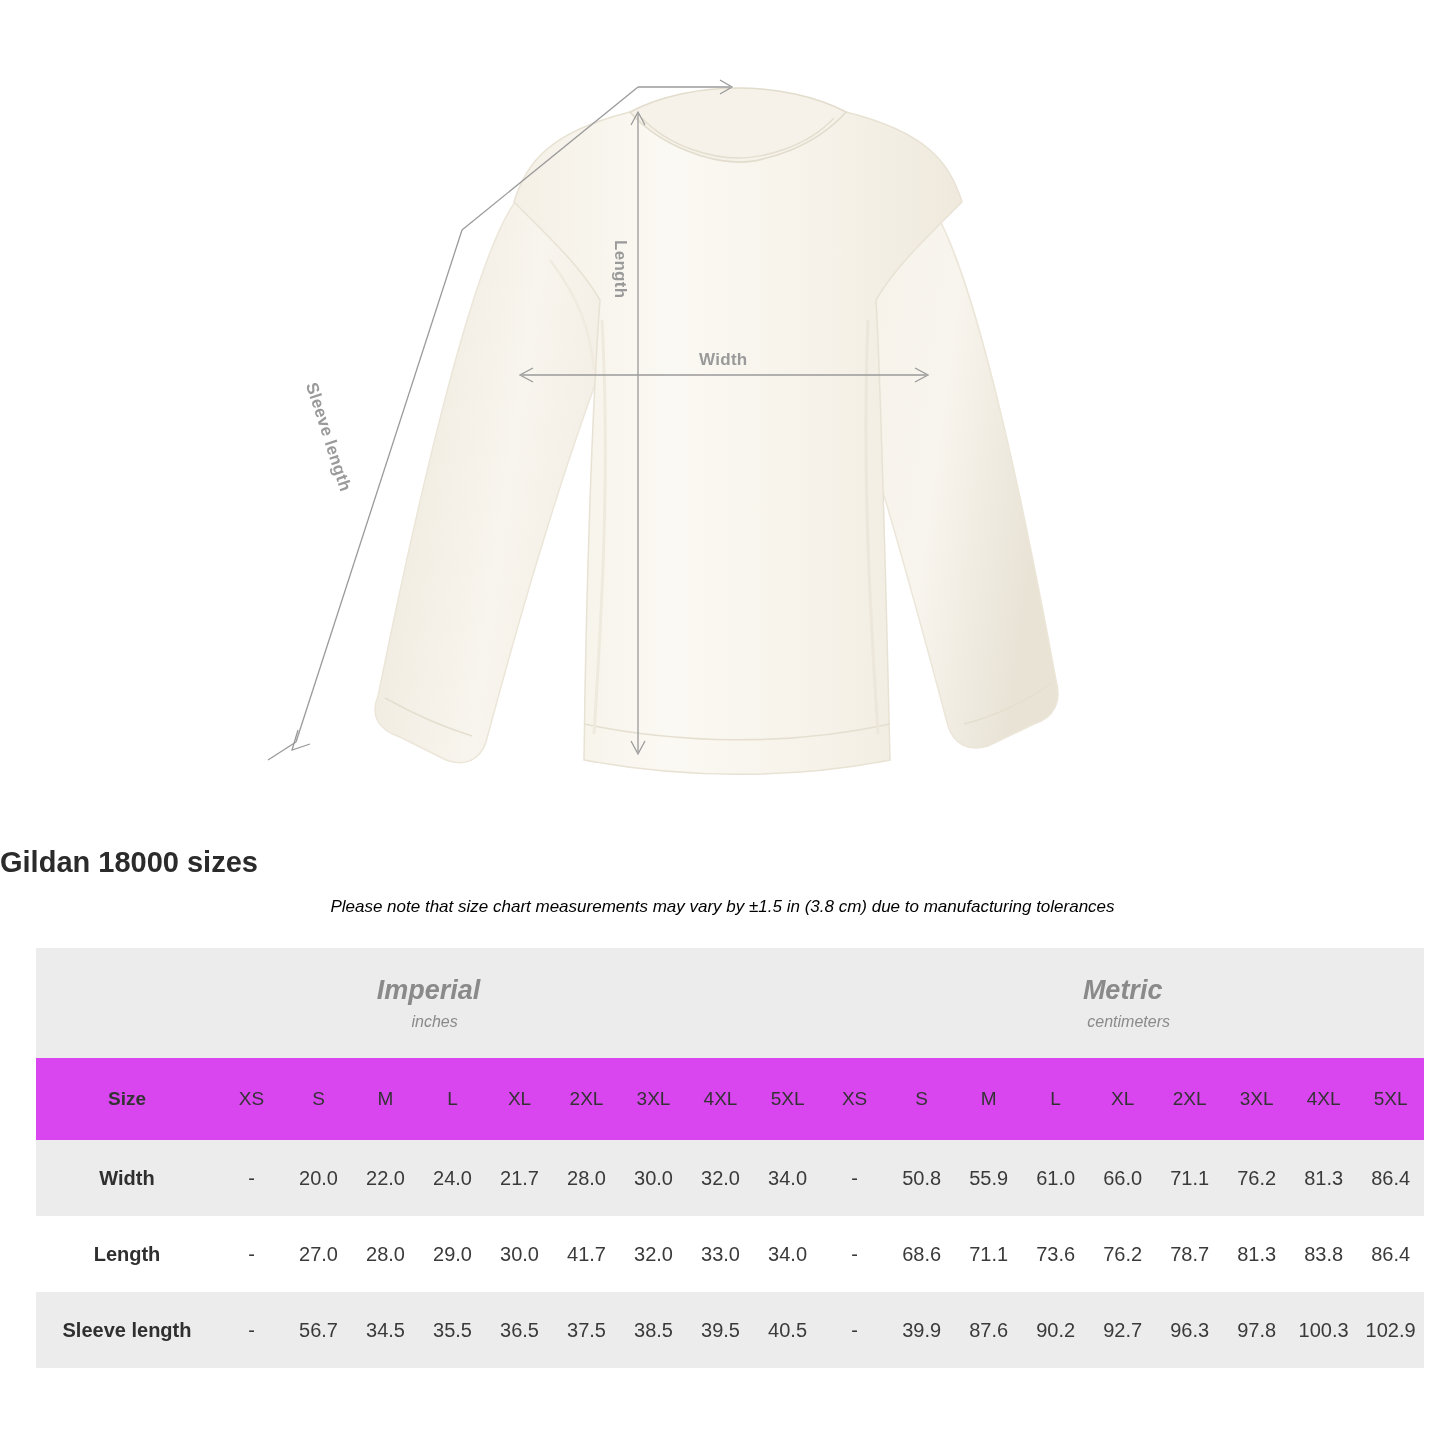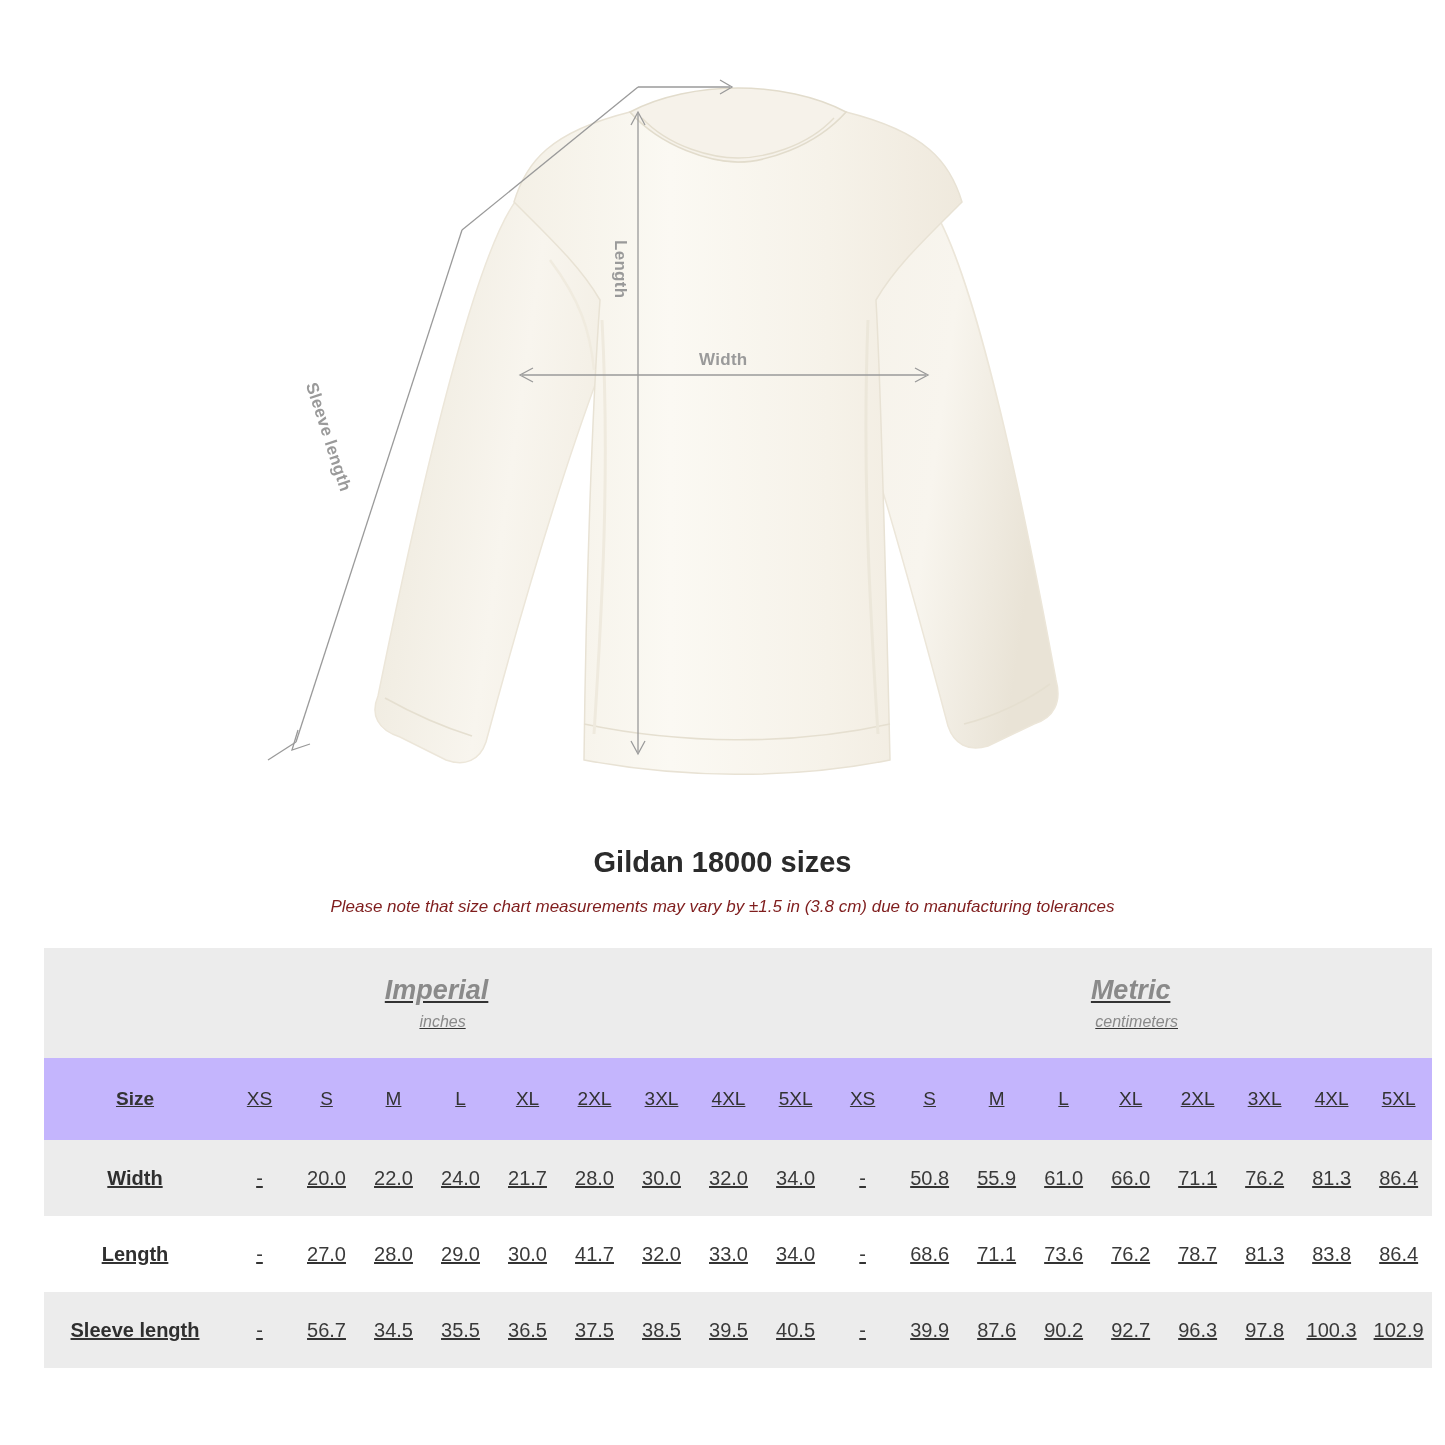--- a/index.html
+++ b/index.html
@@ -37,33 +37,33 @@
     left:699px;top:350px;
   }
   .dim-label.sleeve{
     left:320px;top:380px;
     transform:rotate(72deg);
     transform-origin:left top;
   }
 
   
   .chart-title{
-    text-align:center;
+    text-align:left;
     font-size:29px;font-weight:bold;color:#2b2b2b;
     margin-top:6px;
   }
   .chart-note{
     text-align:center;
-    font-size:17px;font-style:italic;color:#7f1d1d;
+    font-size:17px;font-style:italic;color:#000000;
     margin-top:18px;
   }
 
   
   .table-wrap{
-    position:absolute;left:44px;top:948px;width:1358px;text-decoration:underline;
+    position:absolute;left:36px;top:948px;width:1358px;
   }
   table.size-chart{
     border-collapse:collapse;
     width:1358px;
     table-layout:fixed;
   }
   table.size-chart td, table.size-chart th{
     text-align:center;
     font-weight:normal;
     padding:0;
@@ -74,21 +74,21 @@
     vertical-align:middle;
   }
   .unit-sys{
     font-size:27px;font-style:italic;font-weight:bold;color:#8a8a8a;
     line-height:1.15;
   }
   .unit-sub{
     font-size:16px;font-style:italic;color:#8a8a8a;margin-top:6px;padding-left:12px;
   }
   .hdr-row td{
-    background:#c4b5fd;
+    background:#d946ef;
     height:82px;
     font-size:19px;color:#333;
     vertical-align:middle;
   }
   .hdr-row td.rowlabel{font-weight:bold;font-size:19px;}
   .data-row td{
     height:76px;
     font-size:20px;color:#3a3a3a;
     vertical-align:middle;
   }

